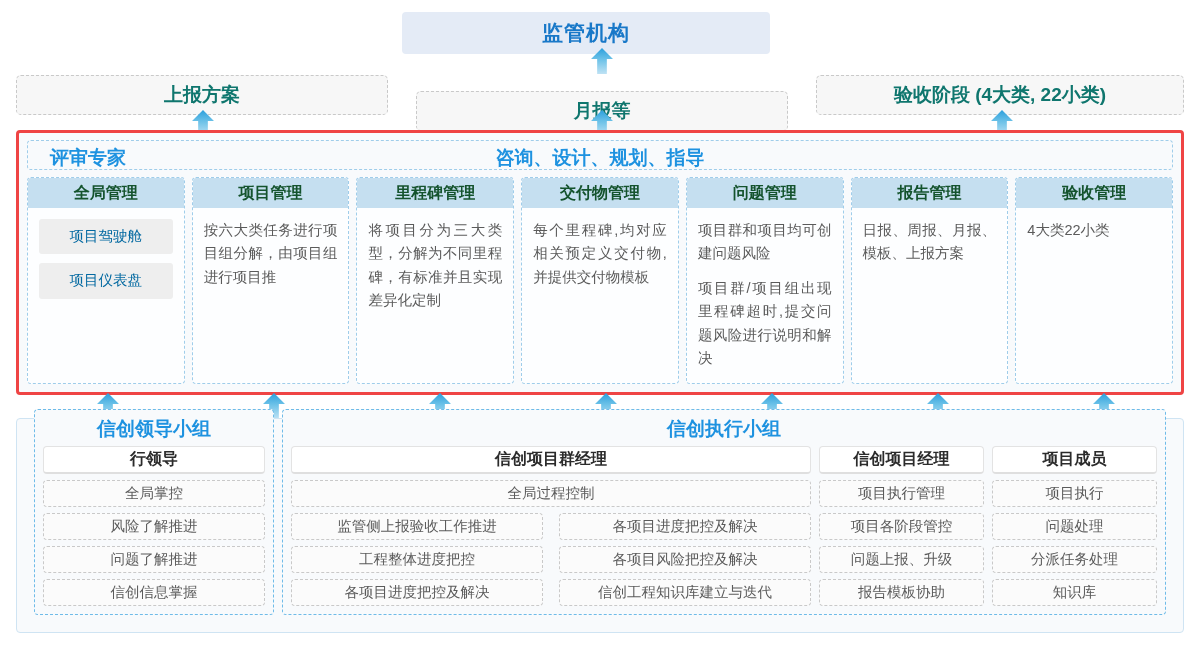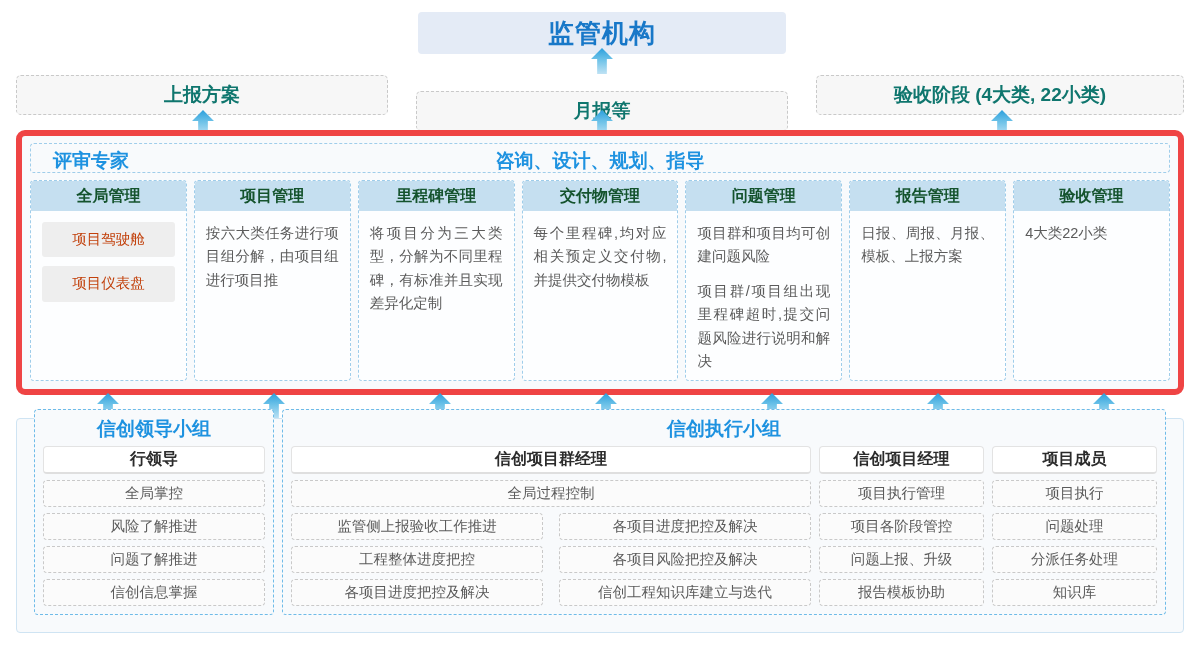--- a/index.html
+++ b/index.html
@@ -16,46 +16,46 @@
   .arrow {
     position:absolute;
     width:22px; height:26px;
     background:linear-gradient(180deg,#2b9fdc 0%,#6dc2e8 45%,#bfe2f4 100%);
     clip-path:polygon(50% 0%, 100% 42%, 72% 42%, 72% 100%, 28% 100%, 28% 42%, 0% 42%);
   }
 
   
   .top-title {
     position:absolute;
-    left:418px; top:12px; width:368px; height:42px;
+    left:402px; top:12px; width:368px; height:42px;
     background:#e4ebf6;
     border-radius:4px;
     display:flex; align-items:center; justify-content:center;
-    color:#1878c8; font-weight:bold; font-size:26px;
+    color:#1878c8; font-weight:bold; font-size:21px;
     letter-spacing:1px;
   }
   .out-box {
     position:absolute; height:40px;
     background:#f7f7f7;
     border:1px dashed #c9c9c9;
     border-radius:5px;
     display:flex; align-items:center; justify-content:center;
     color:#0f766e; font-weight:bold; font-size:19px;
   }
   #out0 { left:16px;  top:75px; width:372px; }
   #out1 { left:416px; top:91px; width:372px; }
   #out2 { left:816px; top:75px; width:368px; }
 
   
   .mid-panel {
     position:absolute;
     left:16px; top:130px; width:1168px; height:265px;
     background:#f8fafc;
-    border:6px solid #ef4444;
-    border-radius:9px;
+    border:3px solid #ef4444;
+    border-radius:4px;
   }
   .mid-roles {
     position:absolute; left:8px; top:7px; right:8px; height:30px;
     border:1px dashed #9fcdea;
     border-radius:4px;
     background:#f8fafc;
   }
   .role-left {
     position:absolute; left:22px; top:4px;
     color:#1e92e0; font-weight:bold; font-size:19px;
@@ -93,21 +93,21 @@
   }
   .col-body p { margin-bottom:11px; }
   .col-body p:last-child { margin-bottom:0; }
   .pill {
     background:#eeeeee;
     border-radius:3px;
     padding:6px 0;
     margin-bottom:9px;
     text-align:center;
     font-size:14.5px;
-    color:#c2410c;
+    color:#0369a1;
   }
 
   
   .arrow-mid { top:393px; }
 
   
   .bot-panel {
     position:absolute;
     left:16px; top:418px; width:1168px; height:215px;
     background:#f8fafc;

